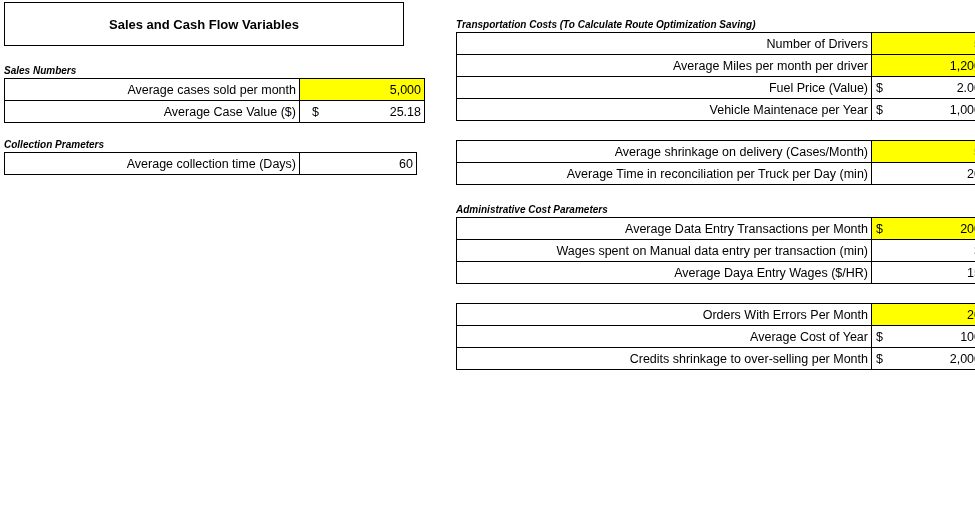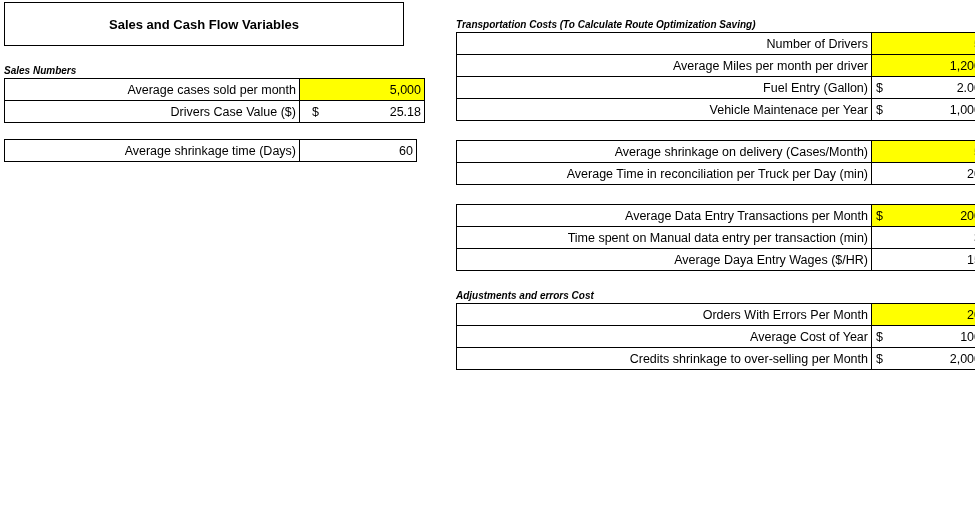--- a/index.html
+++ b/index.html
@@ -104,35 +104,36 @@
     <table class="grid tbl-sales">
       <tbody>
           <tr>
         <td class="lbl c-lbl">Average cases sold per month</td>
         <td class="val c-val hl">
           <span class="cur"></span>
           <span>5,000</span>
         </td>
       </tr>
       <tr>
-        <td class="lbl c-lbl">Drivers Case Value ($)</td>
+        <td class="lbl c-lbl">Average Case Value ($)</td>
         <td class="val c-val">
           <span class="cur">$</span>
           <span>25.18</span>
         </td>
       </tr>
     </tbody>
       </table>
 
     <div class="gap-md"></div>
 
+    <div class="section-head">Collection Prameters</div>
     <table class="grid tbl-collect">
       <tbody>
           <tr>
-        <td class="lbl c-lbl">Average shrinkage time (Days)</td>
+        <td class="lbl c-lbl">Average collection time (Days)</td>
         <td class="val c-val">
           <span class="cur"></span>
           <span>60</span>
         </td>
       </tr>
     </tbody>
       </table>
 
   </div>
 
@@ -152,21 +153,21 @@
         </td>
       </tr>
       <tr>
         <td class="lbl c-lbl">Average Miles per month per driver</td>
         <td class="val c-val hl">
           <span class="cur"></span>
           <span>1,200</span>
         </td>
       </tr>
       <tr>
-        <td class="lbl c-lbl">Fuel Entry (Gallon)</td>
+        <td class="lbl c-lbl">Fuel Price (Value)</td>
         <td class="val c-val">
           <span class="cur">$</span>
           <span>2.00</span>
         </td>
       </tr>
       <tr>
         <td class="lbl c-lbl">Vehicle Maintenace per Year</td>
         <td class="val c-val">
           <span class="cur">$</span>
           <span>1,000</span>
@@ -191,49 +192,49 @@
         <td class="val c-val">
           <span class="cur"></span>
           <span>20</span>
         </td>
       </tr>
     </tbody>
       </table>
 
     <div class="gap-lg"></div>
 
+    <div class="section-head">Administrative Cost Parameters</div>
     <table class="grid tbl-r">
       <tbody>
           <tr>
         <td class="lbl c-lbl">Average Data Entry Transactions per Month</td>
         <td class="val c-val hl">
           <span class="cur">$</span>
           <span>200</span>
         </td>
       </tr>
       <tr>
-        <td class="lbl c-lbl">Time spent on Manual data entry per transaction (min)</td>
+        <td class="lbl c-lbl">Wages spent on Manual data entry per transaction (min)</td>
         <td class="val c-val">
           <span class="cur"></span>
           <span>3</span>
         </td>
       </tr>
       <tr>
         <td class="lbl c-lbl">Average Daya Entry Wages ($/HR)</td>
         <td class="val c-val">
           <span class="cur"></span>
           <span>15</span>
         </td>
       </tr>
     </tbody>
       </table>
 
     <div class="gap-lg"></div>
 
-    <div class="section-head">Adjustments and errors Cost</div>
     <table class="grid tbl-r">
       <tbody>
           <tr>
         <td class="lbl c-lbl">Orders With Errors Per Month</td>
         <td class="val c-val hl">
           <span class="cur"></span>
           <span>20</span>
         </td>
       </tr>
       <tr>

